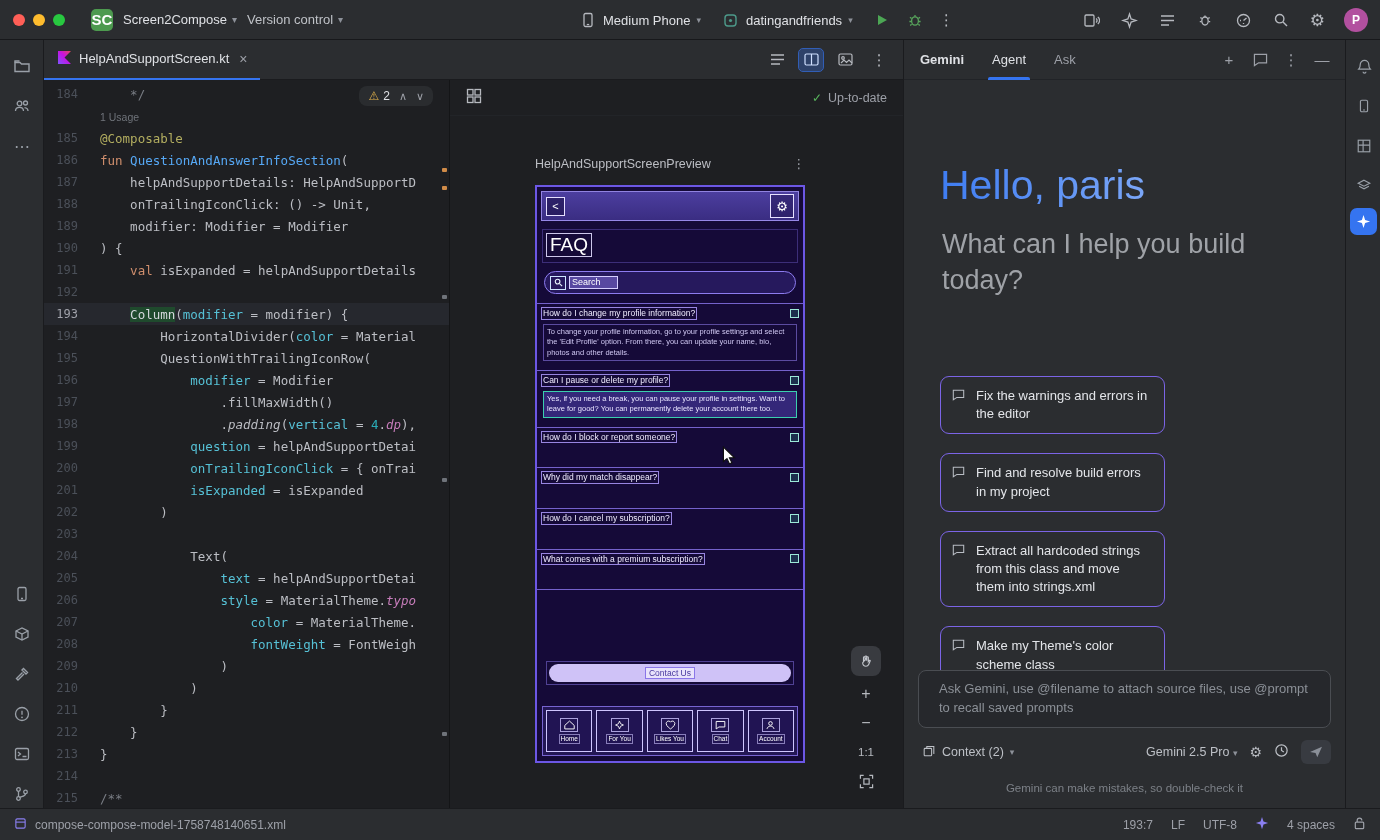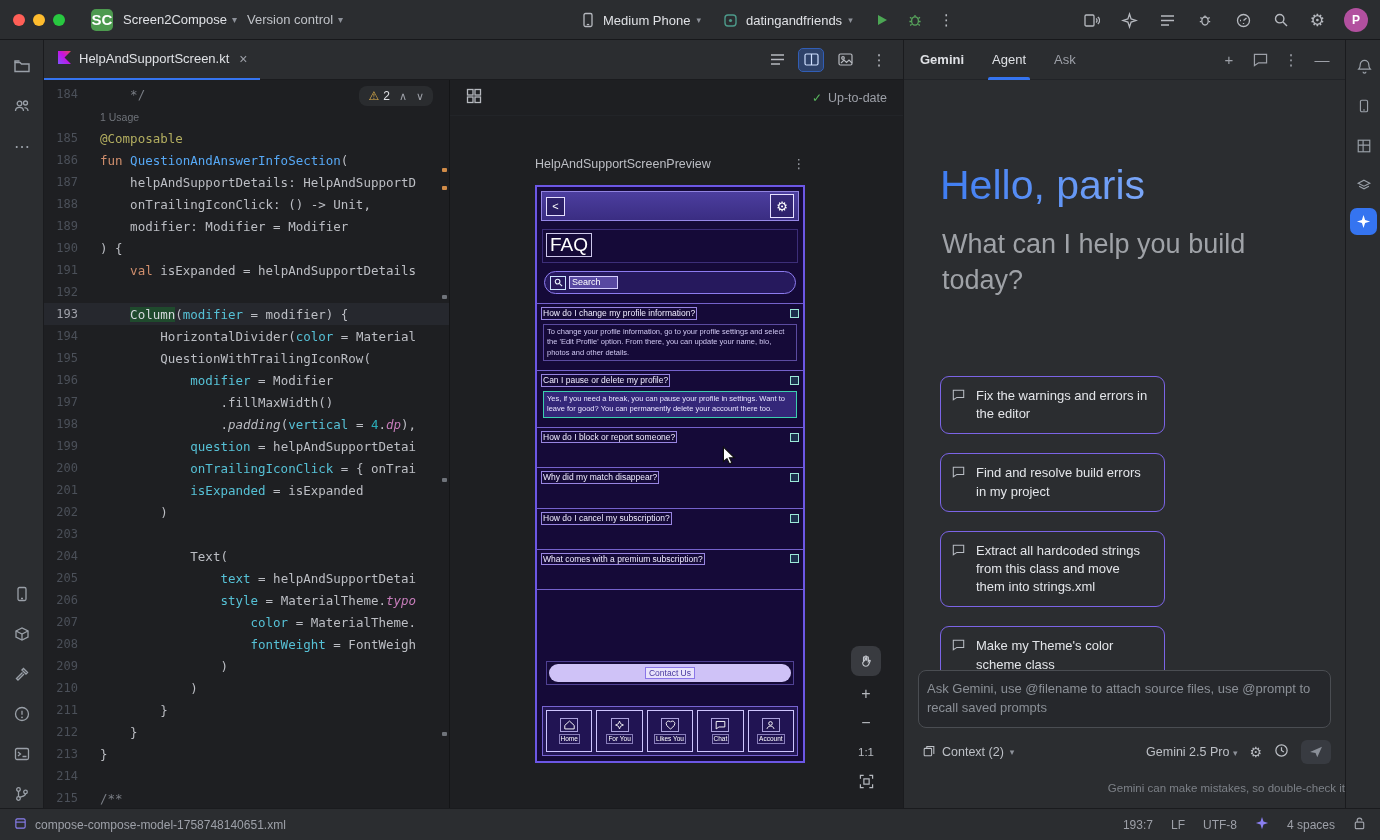--- a/index.html
+++ b/index.html
@@ -158,28 +158,28 @@
     background:linear-gradient(90deg,#3f7df2,#7aa6f8); -webkit-background-clip:text;
     background-clip:text; color:transparent; }
   .g-sub { position:absolute; left:38px; top:146px; width:345px; font-size:27px;
     line-height:1.35; color:#9fa2a7; font-weight:400; }
   .g-cards { position:absolute; left:36px; top:296px; width:225px; display:flex;
     flex-direction:column; gap:19px; }
   .g-card { position:relative; border:1px solid #7b64e6; border-radius:9px;
     padding:10px 12px 10px 35px; font-size:13px; line-height:1.4; color:#e3e5e9; }
   .g-card .cicon { position:absolute; left:11px; top:11px; color:#b9bdc4; }
   .g-input { position:absolute; left:14px; right:14px; bottom:80px; min-height:56px;
-    border:1px solid #4a4d52; border-radius:8px; background:#26282c; padding:9px 8px;
+    border:1px solid #4a4d52; border-radius:8px; background:#26282c; padding:9px 20px;
     font-size:13px; line-height:1.45; color:#8b9097; }
   .g-controls { position:absolute; left:18px; right:14px; bottom:44px; display:flex;
     align-items:center; font-size:12.5px; color:#bdc0c6; gap:6px; }
   .g-right { margin-left:auto; display:flex; align-items:center; gap:12px; }
   .g-send { width:30px; height:24px; border-radius:6px; background:#383b41;
     display:grid; place-items:center; }
-  .g-disclaimer { position:absolute; left:0; right:0; bottom:14px; text-align:right;
+  .g-disclaimer { position:absolute; left:0; right:0; bottom:14px; text-align:center;
     font-size:11.5px; color:#7c8087; }
   .small-chev { font-size:9px; color:#8d9199; }
 
   
   .statusbar { height:32px; background:#2b2d30; border-top:1px solid #1a1b1e;
     display:flex; align-items:center; padding:0 14px; font-size:12px; color:#9da0a8; }
   .sb-left { display:flex; align-items:center; gap:8px; }
   .sb-right { margin-left:auto; display:flex; align-items:center; gap:18px; }
 </style>
 </head>

